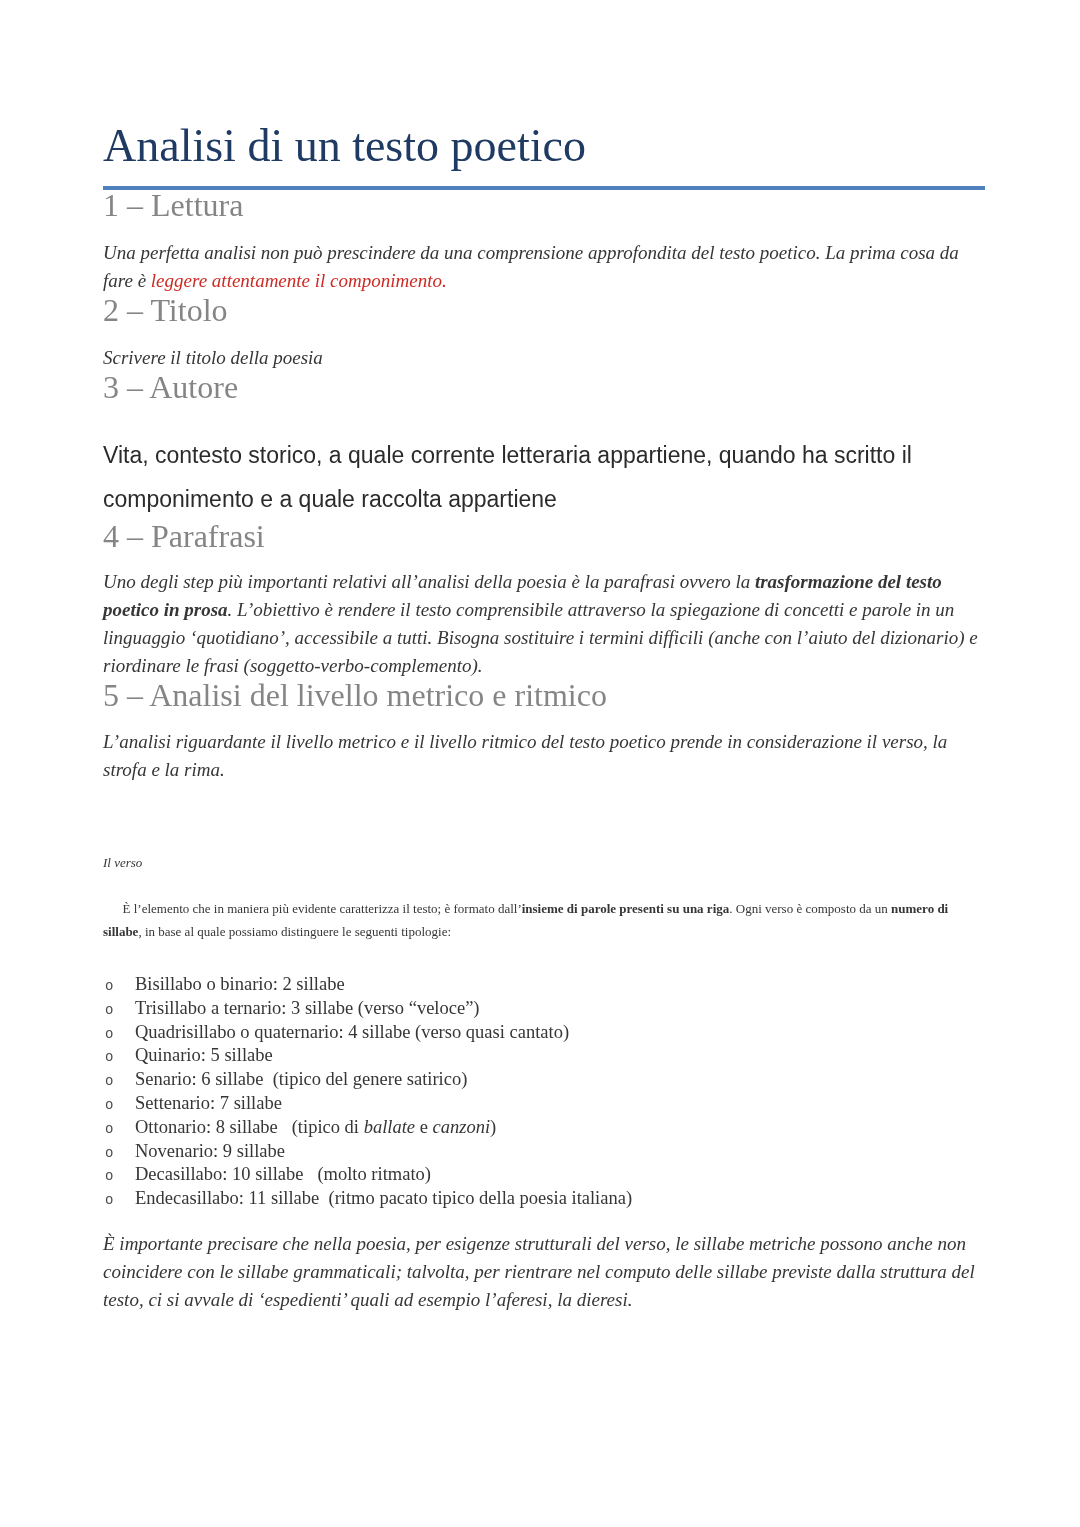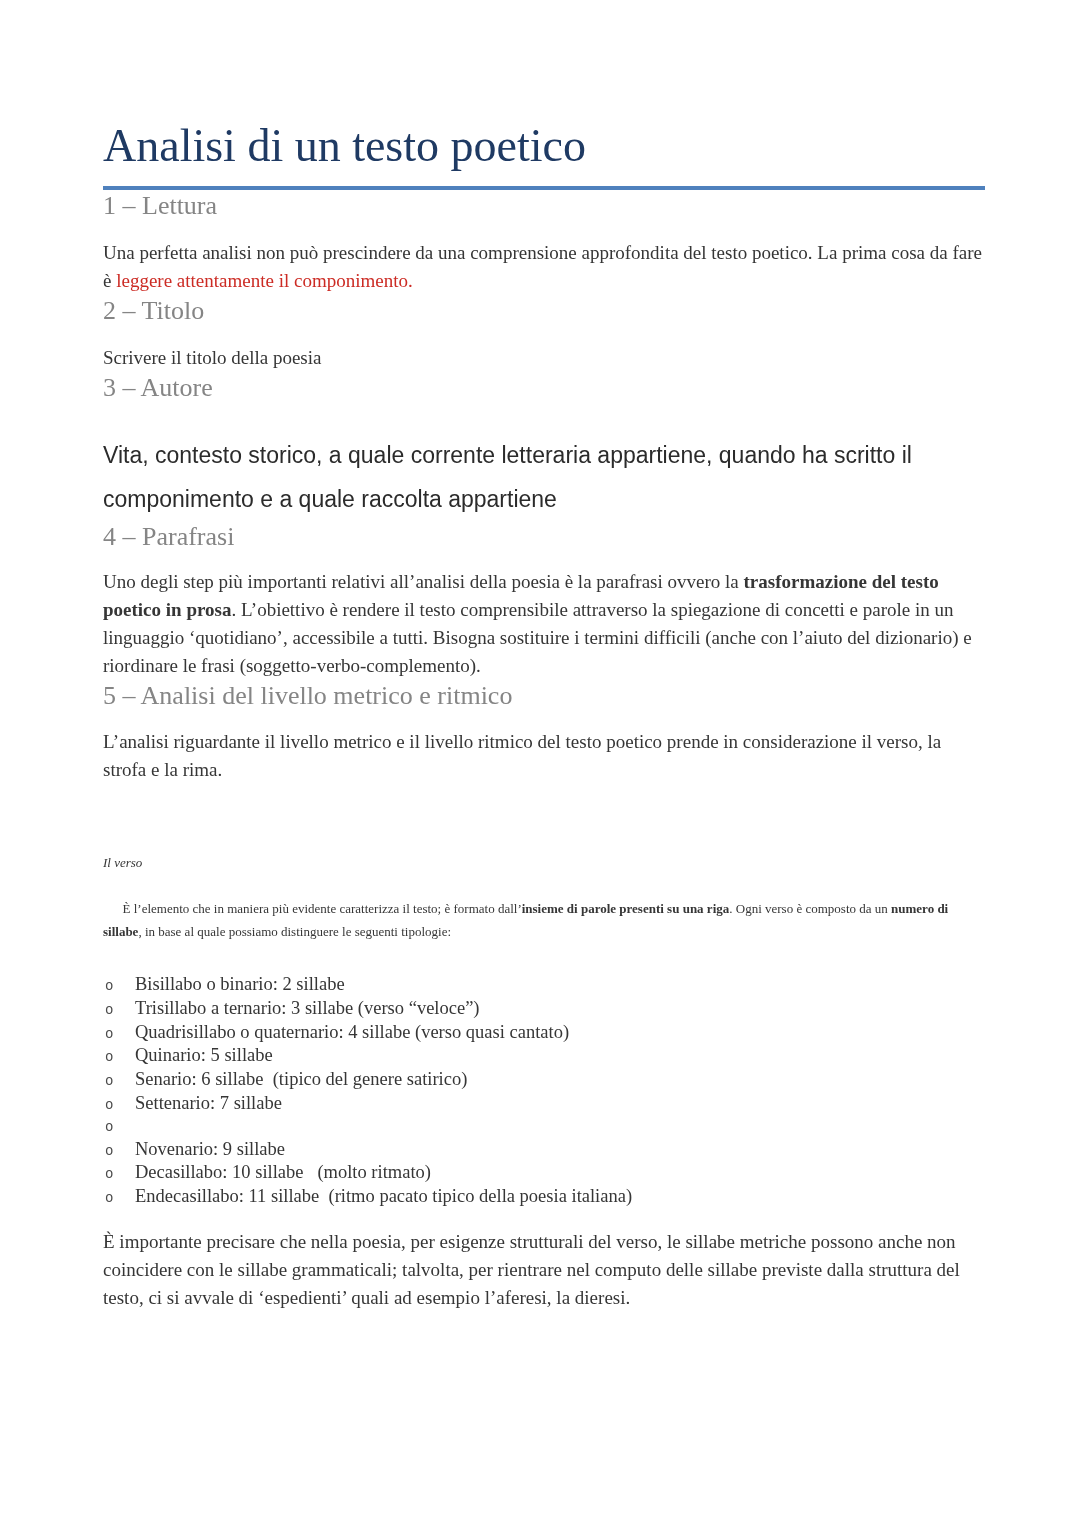--- a/index.html
+++ b/index.html
@@ -29,35 +29,36 @@
     margin:0;
     font-family:"Liberation Serif","DejaVu Serif",serif;
     font-weight:400;
     font-size:46px;
     line-height:56px;
     color:var(--title-color);
   }
   h2.sec{
     margin:0;
     font-weight:400;
-    font-size:26px;
+    font-size:32px;
     line-height:31px;
     color:var(--heading-color);
     white-space:pre-wrap;
   }
   .m-h1{margin-top:44px;}
   .m-h2{margin-top:38px;}
   .m-h3{margin-top:56px;}
   .m-h4{margin-top:20px;}
   .m-h5{margin-top:22px;}
   p.body-p{
     margin:18px 0 0 0;
     font-size:19px;
     line-height:28px;
     white-space:pre-wrap;
+    font-style:italic;
   }
   p.p4{margin-top:16px;}
   p.p5{margin-top:17px;}
   p.sans-p{
     margin:30px 0 0 0;
     font-family:"Liberation Sans","DejaVu Sans",sans-serif;
     font-size:23px;
     line-height:44px;
     color:#2b2b2b;
     white-space:pre-wrap;
@@ -148,20 +149,21 @@
       <div class="li">
         <span class="marker">o</span>
         <span class="li-text"><span>Senario: 6 sillabe  (tipico del genere satirico)</span></span>
       </div>
       <div class="li">
         <span class="marker">o</span>
         <span class="li-text"><span>Settenario: 7 sillabe</span></span>
       </div>
       <div class="li">
         <span class="marker">o</span>
+        <span class="li-text"><span>Ottonario: 8 sillabe   (tipico di </span><span class="i">ballate</span><span> e </span><span class="i">canzoni</span><span>)</span></span>
       </div>
       <div class="li">
         <span class="marker">o</span>
         <span class="li-text"><span>Novenario: 9 sillabe</span></span>
       </div>
       <div class="li">
         <span class="marker">o</span>
         <span class="li-text"><span>Decasillabo: 10 sillabe   (molto ritmato)</span></span>
       </div>
       <div class="li">

